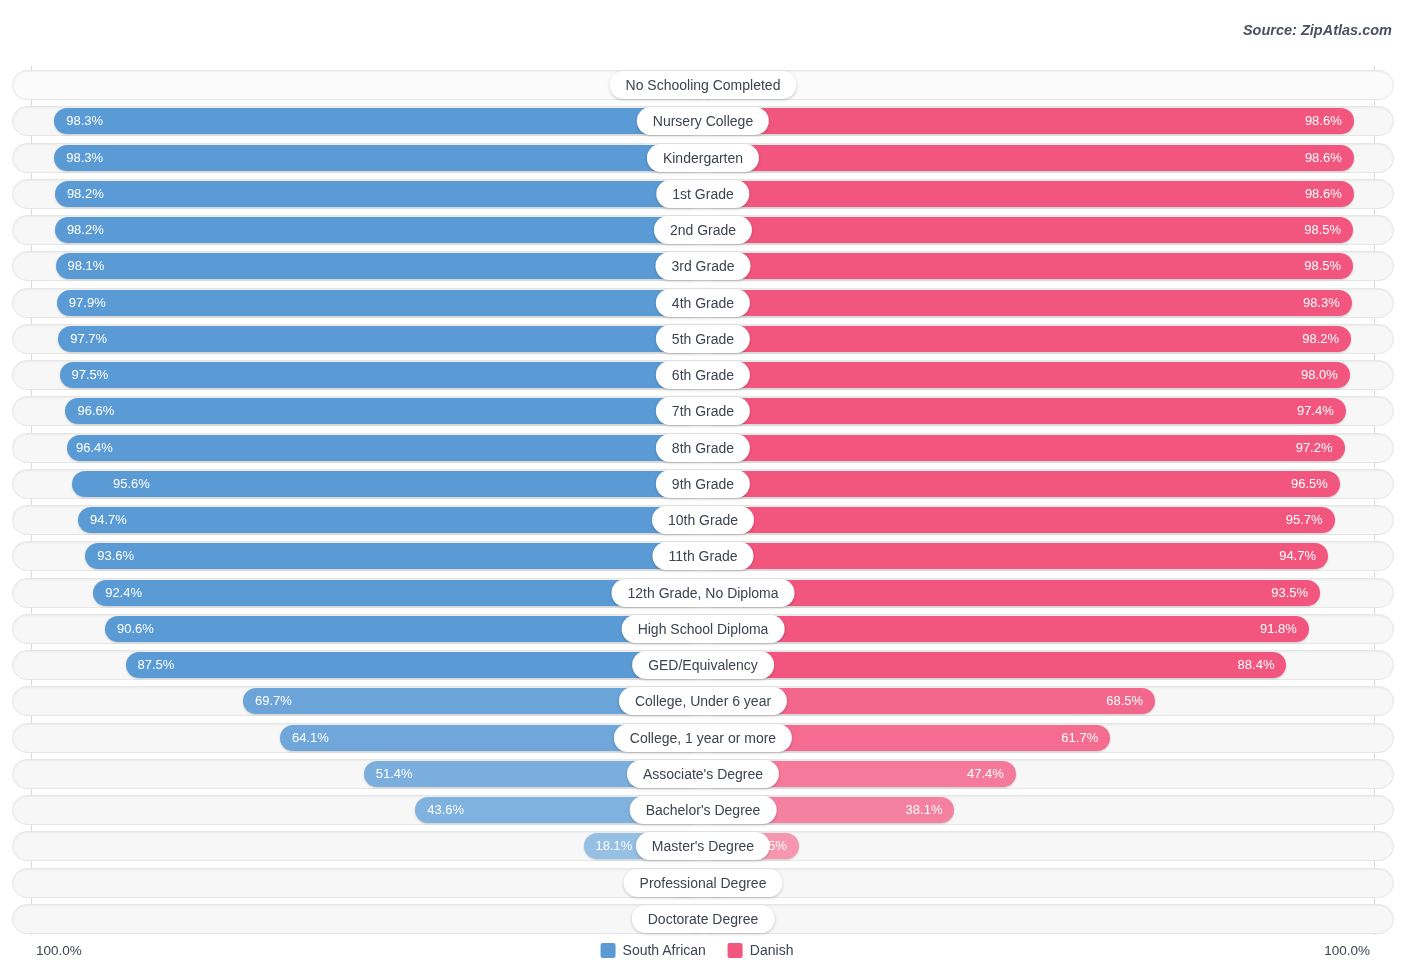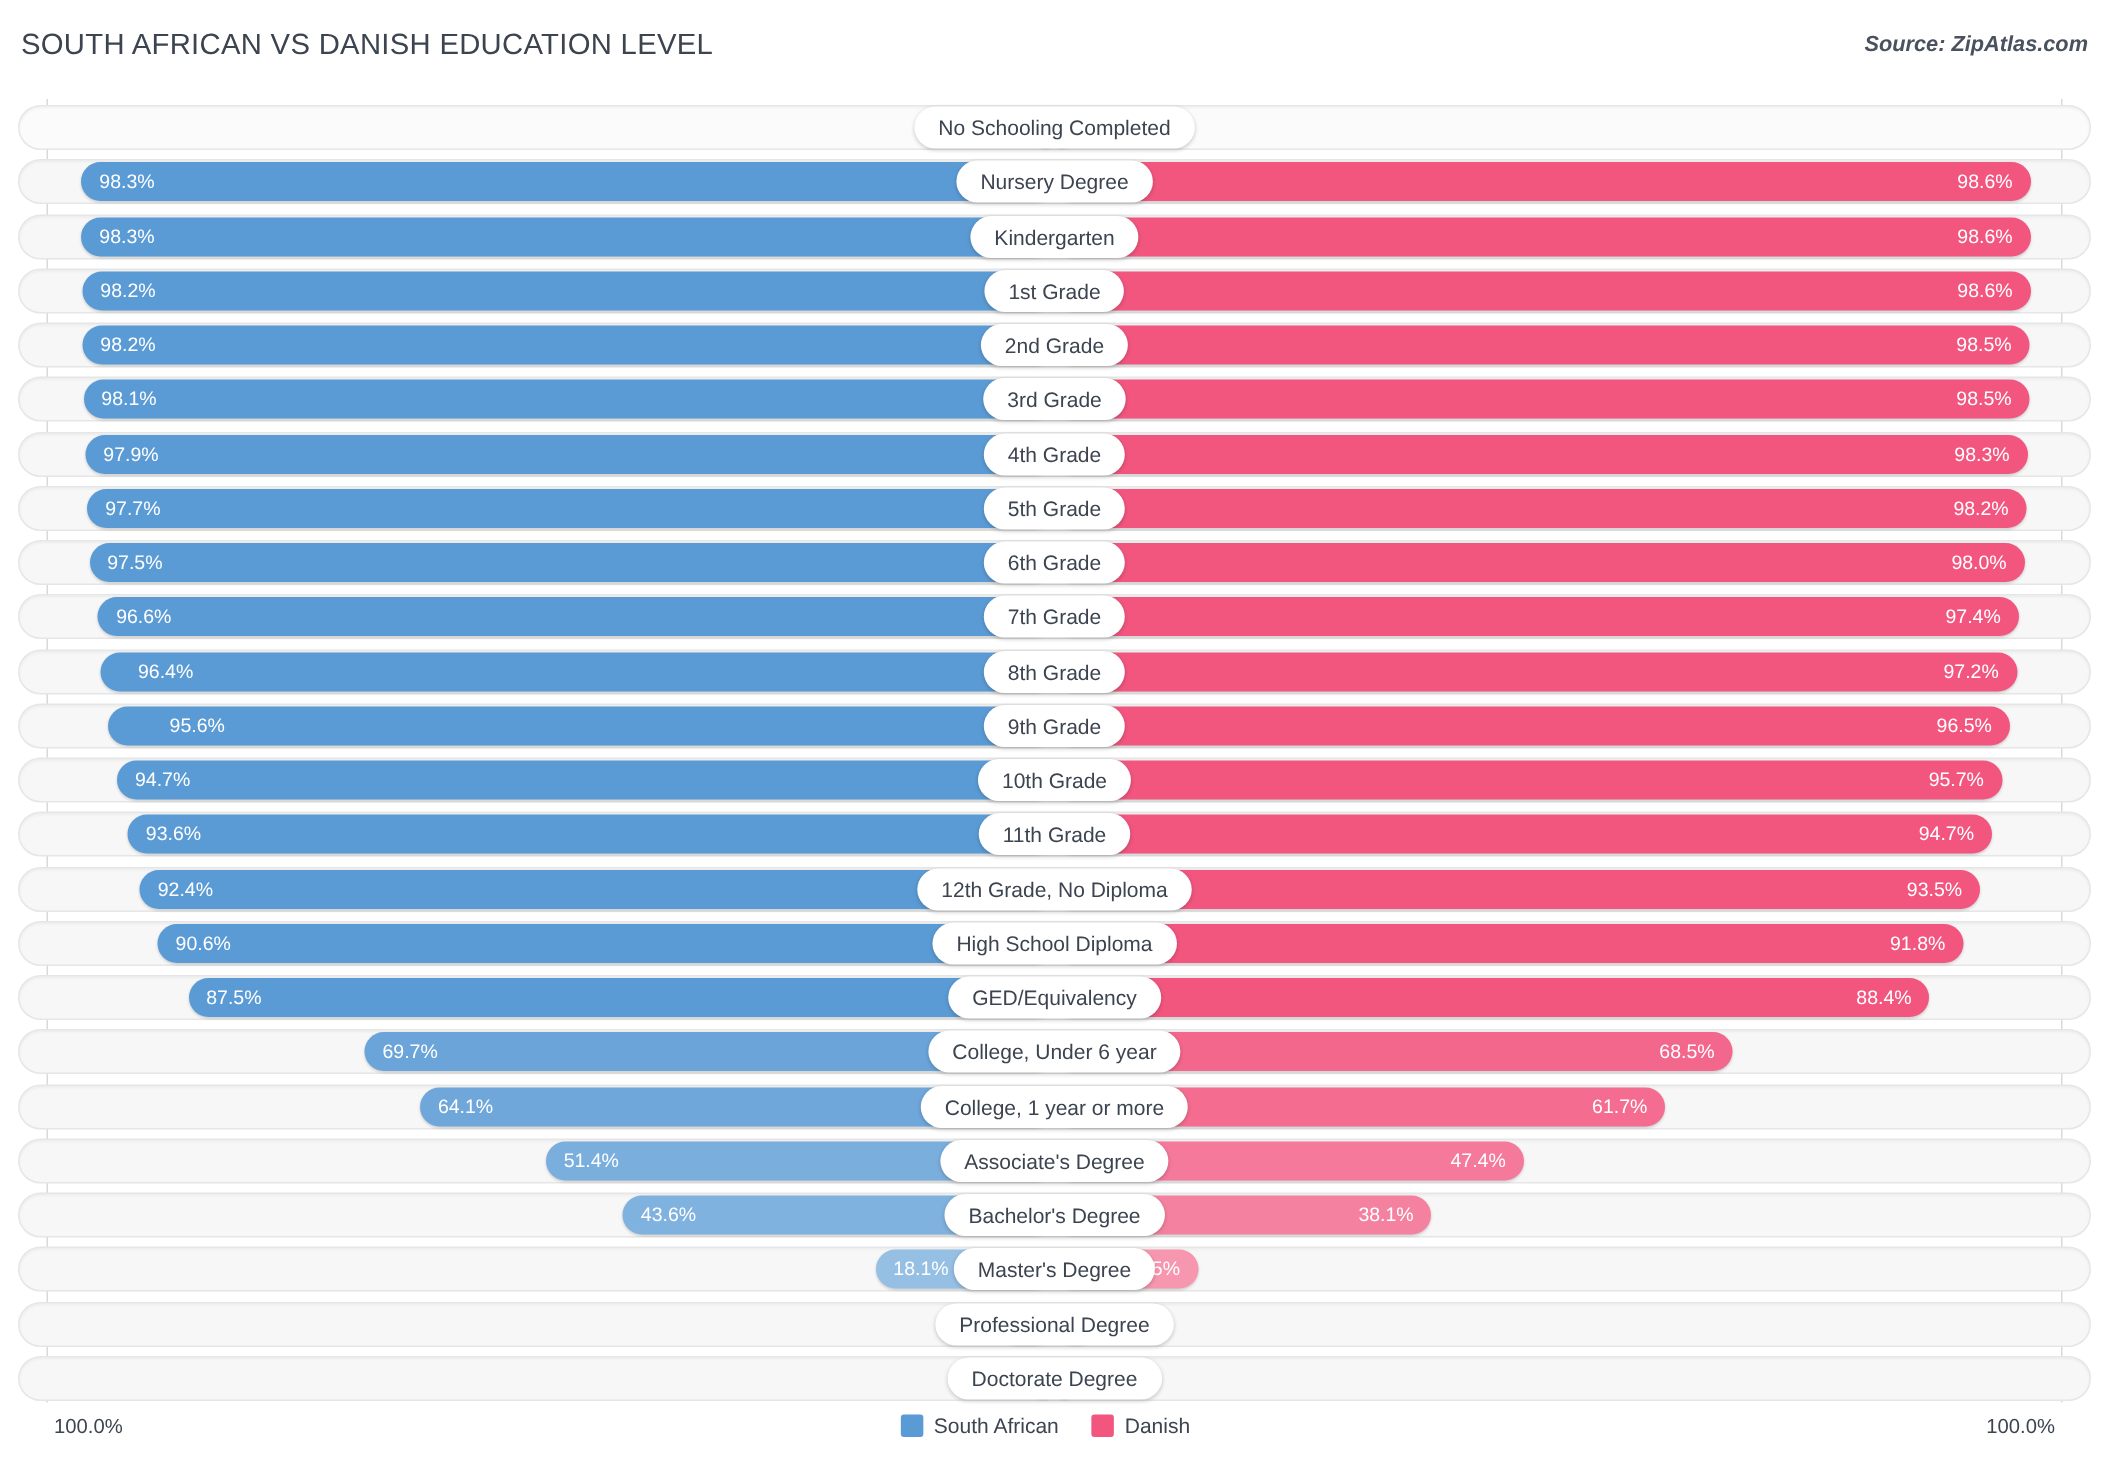--- a/index.html
+++ b/index.html
@@ -193,21 +193,20 @@
   }
   .legend-text {
     font-size: 14px;
     color: #3c4450;
   }
 </style>
 </head>
 <body>
 
 <div id="header">
-  <div id="page-title">SOUTH AFRICAN VS DANISH EDUCATION LEVEL</div>
   <div id="source-label">Source: ZipAtlas.com</div>
 </div>
 
 <div id="chart">
   <div class="guide" id="guide-left"></div>
   <div class="guide" id="guide-right"></div>
 
 <div class="row alt" style="top: 8px;">
       <div class="track"></div>
       <div class="bar bar-left" style="width: 11.88px; background: rgb(163, 199, 232);"></div>
@@ -215,21 +214,21 @@
       <div class="bar bar-right" style="width: 9.9px; background: rgb(248, 161, 184);"></div>
       <div class="val-out right" style="left: 708.9px;">1.5%</div>
       <div class="pill">No Schooling Completed</div>
     </div>
     <div class="row" style="top: 44.25px;">
       <div class="track"></div>
       <div class="bar bar-left" style="width: 648.78px; background: rgb(91, 155, 213);"></div>
       <div class="val-in left" style="left: 54.22px; right: auto; position: absolute; top: 2px;">98.3%</div>
       <div class="bar bar-right" style="width: 650.76px; background: rgb(242, 86, 127);"></div>
       <div class="val-in right" style="position: absolute; top: 2px; left: auto; right: 52.24px;">98.6%</div>
-      <div class="pill">Nursery Degree</div>
+      <div class="pill">Nursery College</div>
     </div>
     <div class="row" style="top: 80.5px;">
       <div class="track"></div>
       <div class="bar bar-left" style="width: 648.78px; background: rgb(91, 155, 213);"></div>
       <div class="val-in left" style="left: 54.22px; right: auto; position: absolute; top: 2px;">98.3%</div>
       <div class="bar bar-right" style="width: 650.76px; background: rgb(242, 86, 127);"></div>
       <div class="val-in right" style="position: absolute; top: 2px; left: auto; right: 52.24px;">98.6%</div>
       <div class="pill">Kindergarten</div>
     </div>
     <div class="row" style="top: 116.75px;">
@@ -284,21 +283,21 @@
       <div class="track"></div>
       <div class="bar bar-left" style="width: 637.56px; background: rgb(91, 155, 213);"></div>
       <div class="val-in left" style="left: 65.44px; right: auto; position: absolute; top: 2px;">96.6%</div>
       <div class="bar bar-right" style="width: 642.84px; background: rgb(242, 86, 127);"></div>
       <div class="val-in right" style="position: absolute; top: 2px; left: auto; right: 60.16px;">97.4%</div>
       <div class="pill">7th Grade</div>
     </div>
     <div class="row" style="top: 370.5px;">
       <div class="track"></div>
       <div class="bar bar-left" style="width: 636.24px; background: rgb(91, 155, 213);"></div>
-      <div class="val-in left" style="left: 80px; right: auto; position: absolute; top: 2px;">96.4%</div>
+      <div class="val-in left" style="left: 64px; right: auto; position: absolute; top: 2px;">96.4%</div>
       <div class="bar bar-right" style="width: 641.52px; background: rgb(242, 86, 127);"></div>
       <div class="val-in right" style="position: absolute; top: 2px; left: auto; right: 61.48px;">97.2%</div>
       <div class="pill">8th Grade</div>
     </div>
     <div class="row" style="top: 406.75px;">
       <div class="track"></div>
       <div class="bar bar-left" style="width: 630.96px; background: rgb(91, 155, 213);"></div>
       <div class="val-in left" style="left: 72.04px; right: auto; position: absolute; top: 2px; margin-left: 29px;">95.6%</div>
       <div class="bar bar-right" style="width: 636.9px; background: rgb(242, 86, 127);"></div>
       <div class="val-in right" style="position: absolute; top: 2px; left: auto; right: 66.1px;">96.5%</div>

